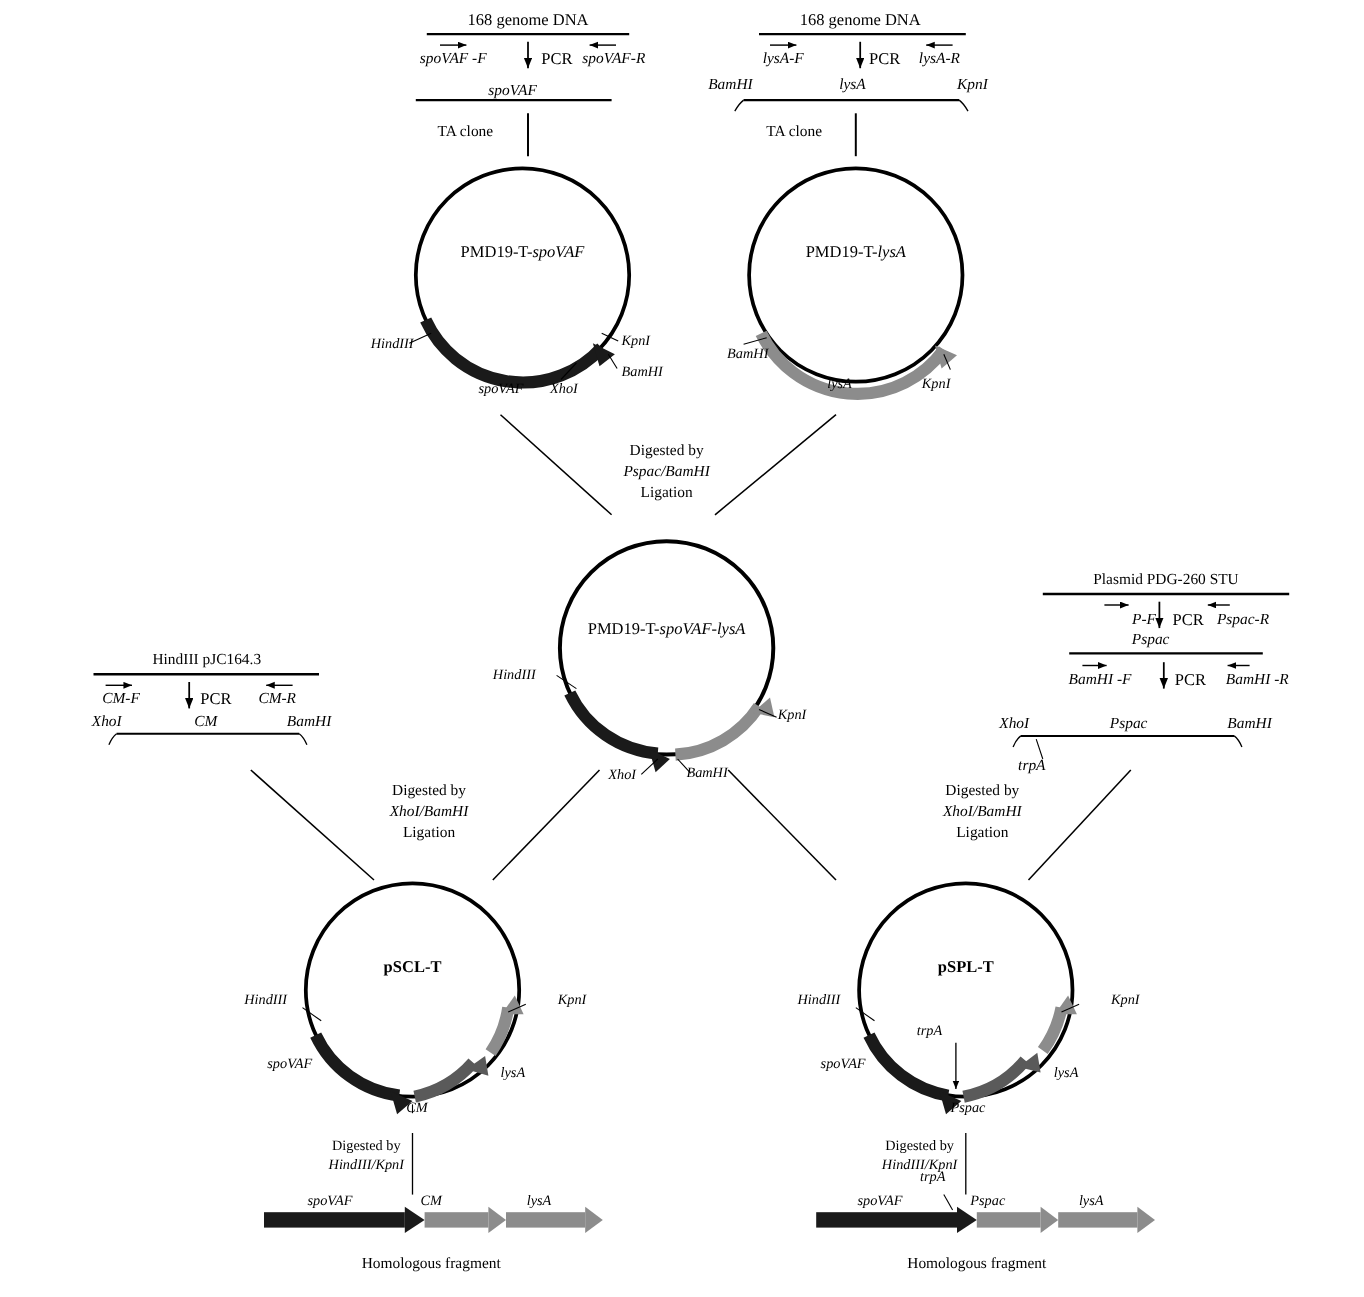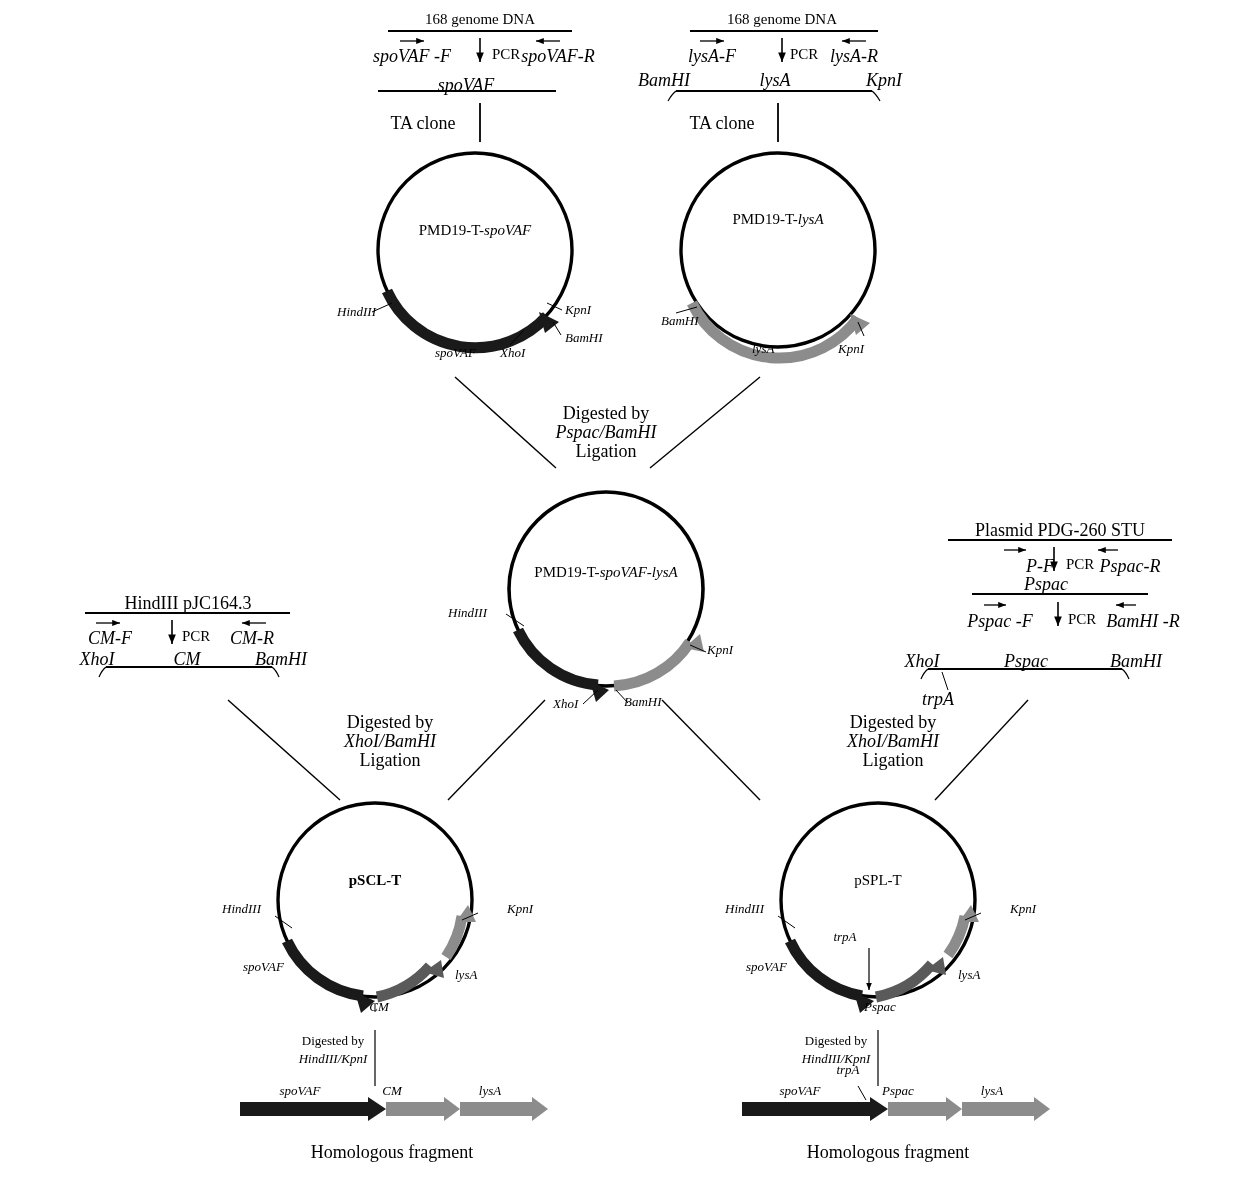--- a/index.html
+++ b/index.html
@@ -4,21 +4,21 @@
 <style>
   html,body{margin:0;padding:0;background:#fff;}
   body{
     width:1240px;height:1179px;position:relative;overflow:hidden;
     font-family:"Liberation Serif",serif;color:#000;
   }
   .stage{position:absolute;left:0;top:0;width:1240px;height:989px;}
   .t{position:absolute;white-space:nowrap;line-height:1;}
   .c{transform:translateX(-50%);}
   .it{font-style:italic;font-family:"Liberation Serif",serif;}
-  svg{position:absolute;left:0;top:0;overflow:visible;} .fs13{font-size:13px;} .fs14{font-size:18px;}
+  svg{position:absolute;left:0;top:0;overflow:visible;} .fs13{font-size:13px;} .fs14{font-size:14px;}
   .fs15{font-size:15px;}
 </style>
 </head>
 <body>
 
 <div class="stage">
 
   <svg width="1240" height="1179">
     <defs>
       <marker id="ah" markerWidth="9" markerHeight="9" refX="8" refY="3" orient="auto">
@@ -184,21 +184,21 @@
   <div class="t c fs14 it" style="left:884px;top:71px;">KpnI</div>
   <div class="t c fs14" style="left:722px;top:114px;">TA clone</div>
 
   <div class="t c fs15" style="left:475px;top:223px;"><span>PMD19-T-</span><span class="it">spoVAF</span></div>
   <div class="t fs13 it" style="left:337px;top:305px;">HindIII</div>
   <div class="t fs13 it" style="left:565px;top:303px;">KpnI</div>
   <div class="t fs13 it" style="left:565px;top:331px;">BamHI</div>
   <div class="t fs13 it" style="left:435px;top:346px;">spoVAF</div>
   <div class="t fs13 it" style="left:500px;top:346px;">XhoI</div>
 
-  <div class="t c fs15" style="left:778px;top:212px;"><span>PMD19-T-</span><span class="it">lysA</span></div>
+  <div class="t c fs15" style="left:778px;top:223px;"><span>PMD19-T-</span><span class="it">lysA</span></div>
   <div class="t fs13 it" style="left:661px;top:314px;">BamHI</div>
   <div class="t fs13 it" style="left:752px;top:342px;">lysA</div>
   <div class="t fs13 it" style="left:838px;top:342px;">KpnI</div>
 
   <div class="t c fs14" style="left:606px;top:404px;">Digested by</div>
   <div class="t c fs14 it" style="left:606px;top:423px;">Pspac/BamHI</div>
   <div class="t c fs14" style="left:606px;top:442px;">Ligation</div>
 
   <div class="t c fs15" style="left:606px;top:565px;"><span>PMD19-T-</span><span class="it">spoVAF</span><span>-</span><span class="it">lysA</span></div>
   <div class="t fs13 it" style="left:448px;top:606px;">HindIII</div>
@@ -212,21 +212,21 @@
   <div class="t c fs14 it" style="left:252px;top:629px;">CM-R</div>
   <div class="t c fs14 it" style="left:97px;top:650px;">XhoI</div>
   <div class="t c fs14 it" style="left:187px;top:650px;">CM</div>
   <div class="t c fs14 it" style="left:281px;top:650px;">BamHI</div>
 
   <div class="t c fs14" style="left:1060px;top:521px;">Plasmid PDG-260 STU</div>
   <div class="t c fs14 it" style="left:1040px;top:557px;">P-F</div>
   <div class="t fs15" style="left:1066px;top:557px;">PCR</div>
   <div class="t c fs14 it" style="left:1130px;top:557px;">Pspac-R</div>
   <div class="t c fs14 it" style="left:1046px;top:575px;">Pspac</div>
-  <div class="t c fs14 it" style="left:1000px;top:612px;">Pspac -F</div>
+  <div class="t c fs14 it" style="left:1000px;top:612px;">BamHI -F</div>
   <div class="t fs15" style="left:1068px;top:612px;">PCR</div>
   <div class="t c fs14 it" style="left:1143px;top:612px;">BamHI -R</div>
   <div class="t c fs14 it" style="left:922px;top:652px;">XhoI</div>
   <div class="t c fs14 it" style="left:1026px;top:652px;">Pspac</div>
   <div class="t c fs14 it" style="left:1136px;top:652px;">BamHI</div>
   <div class="t c fs14 it" style="left:938px;top:690px;">trpA</div>
 
   <div class="t c fs14" style="left:390px;top:713px;">Digested by</div>
   <div class="t c fs14 it" style="left:390px;top:732px;">XhoI/BamHI</div>
   <div class="t c fs14" style="left:390px;top:751px;">Ligation</div>
@@ -235,21 +235,21 @@
   <div class="t c fs14 it" style="left:893px;top:732px;">XhoI/BamHI</div>
   <div class="t c fs14" style="left:893px;top:751px;">Ligation</div>
 
   <div class="t c fs15" style="left:375px;top:873px;font-weight:bold;">pSCL-T</div>
   <div class="t fs13 it" style="left:222px;top:902px;">HindIII</div>
   <div class="t fs13 it" style="left:507px;top:902px;">KpnI</div>
   <div class="t fs13 it" style="left:243px;top:960px;">spoVAF</div>
   <div class="t c fs13 it" style="left:379px;top:1000px;">CM</div>
   <div class="t fs13 it" style="left:455px;top:968px;">lysA</div>
 
-  <div class="t c fs15" style="left:878px;top:873px;">pSPL-T</div>
+  <div class="t c fs15" style="left:878px;top:873px;font-weight:bold;">pSPL-T</div>
   <div class="t fs13 it" style="left:725px;top:902px;">HindIII</div>
   <div class="t fs13 it" style="left:1010px;top:902px;">KpnI</div>
   <div class="t fs13 it" style="left:746px;top:960px;">spoVAF</div>
   <div class="t c fs13 it" style="left:845px;top:930px;">trpA</div>
   <div class="t c fs13 it" style="left:880px;top:1000px;">Pspac</div>
   <div class="t fs13 it" style="left:958px;top:968px;">lysA</div>
 
   <div class="t c fs13" style="left:333px;top:1034px;">Digested by</div>
   <div class="t c fs13 it" style="left:333px;top:1052px;">HindIII/KpnI</div>
 

